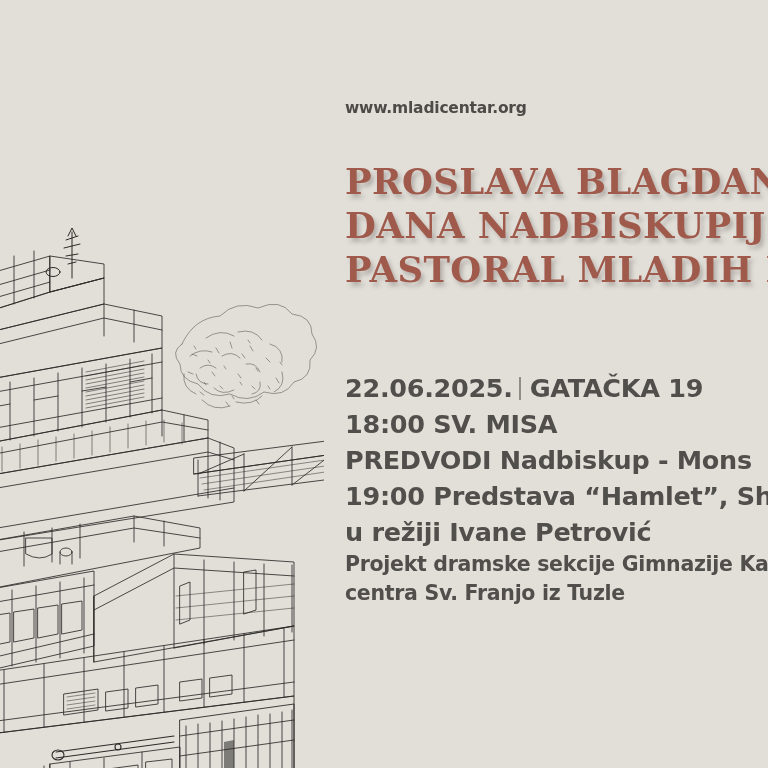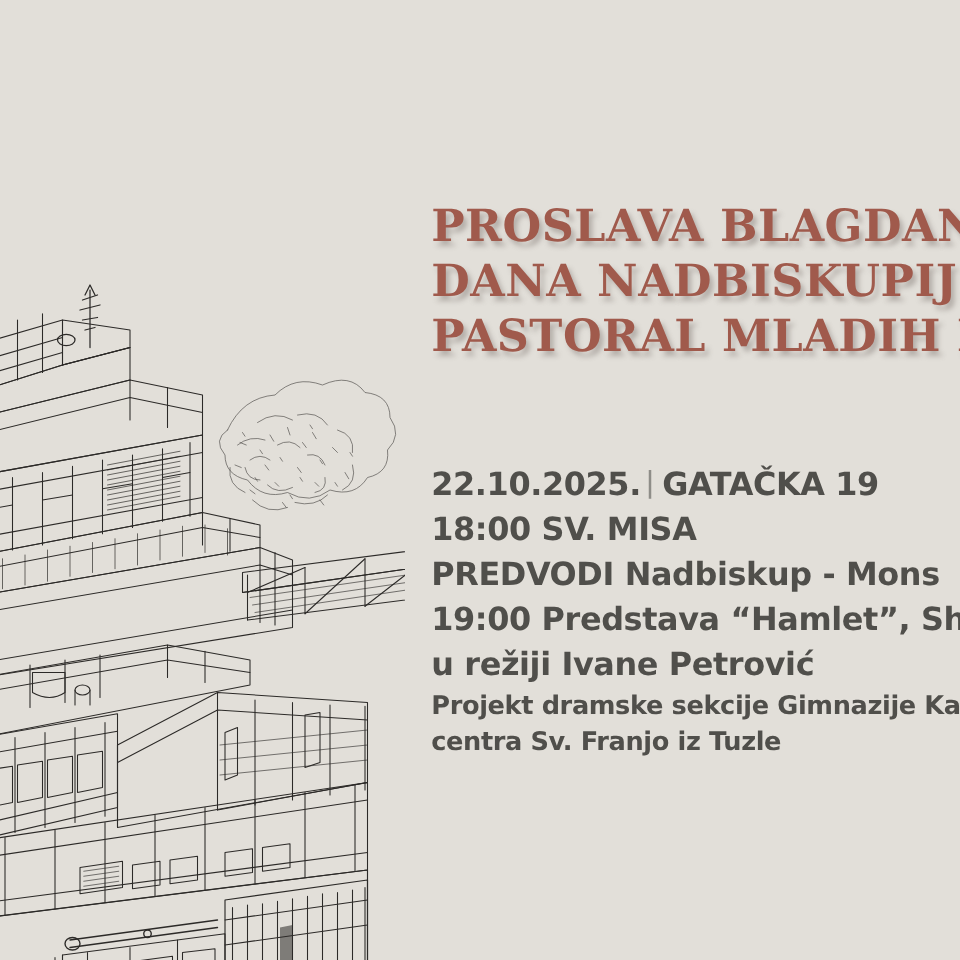--- a/index.html
+++ b/index.html
@@ -299,29 +299,30 @@
           <path d="M196 684 q8 -10 18 -4 q12 -8 22 2 q14 -6 20 6"></path>
           <path d="M200 690 l4 -7 M212 688 l3 -7 M226 690 l4 -7 M240 688 l3 -6 M252 691 l4 -6"></path>
           <path d="M260 690 q12 -8 24 -2 q12 -4 18 6"></path>
           <path d="M266 692 l3 -6 M280 690 l3 -6 M294 693 l3 -6"></path>
         </g>
 
       </g>
     </svg>
   </div>
 
+  <div id="website">www.mladicentar.org</div>
 
   <div id="headline">
     <div class="hl-line">PROSLAVA BLAGDANA</div>
     <div class="hl-line">DANA NADBISKUPIJSKO</div>
     <div class="hl-line">PASTORAL MLADIH IVA</div>
   </div>
 
   <div id="details">
-    <div class="d-line big"><span>22.10.2025.</span><span class="sep-bar"></span><span>GATAČKA 19</span></div>
+    <div class="d-line big"><span>22.06.2025.</span><span class="sep-bar"></span><span>GATAČKA 19</span></div>
     <div class="d-line big">18:00 SV. MISA</div>
     <div class="d-line big">PREDVODI Nadbiskup - Mons</div>
     <div class="d-line big">19:00 Predstava “Hamlet”, Sh</div>
     <div class="d-line big">u režiji Ivane Petrović</div>
     <div class="d-line small">Projekt dramske sekcije Gimnazije Ka</div>
     <div class="d-line small">centra Sv. Franjo iz Tuzle</div>
   </div>
 
 </div>
 

